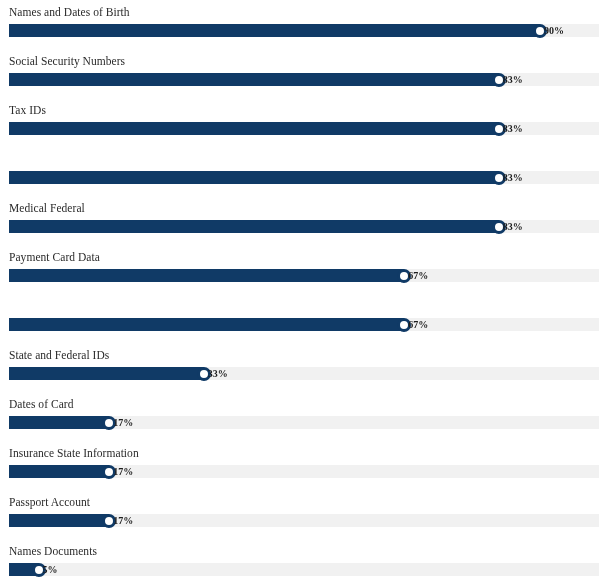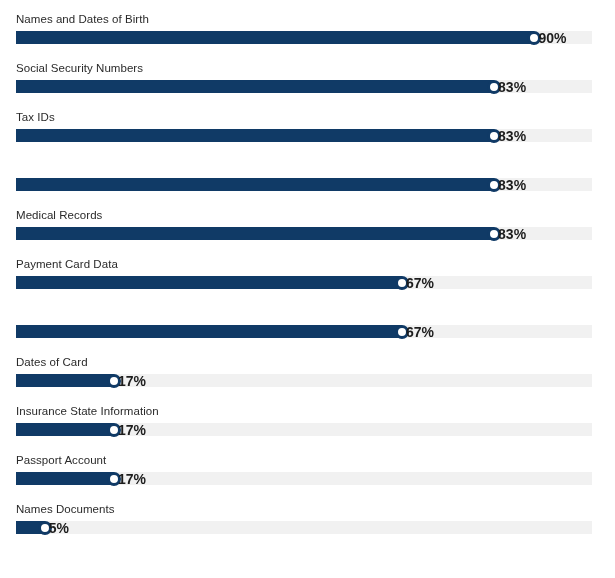--- a/index.html
+++ b/index.html
@@ -13,21 +13,22 @@
     height: 578px;
     font-family: "Liberation Sans", "DejaVu Sans", sans-serif;
     -webkit-font-smoothing: antialiased;
     overflow: hidden;
   }
   #chart {
     position: relative;
     width: 615px;
     height: 455px;
     box-sizing: border-box;
-    padding: 8px;
+    padding: 1px;
+    font-family: Liberation Serif, serif;
   }
   .row {
     position: relative;
     height: 49px;
     padding: 0 8px;
     box-sizing: border-box;
   }
   .row-label {
     position: absolute;
     left: 8px;
@@ -71,21 +72,21 @@
     border-radius: 50%;
     background: #ffffff;
     border: 3px solid #103a66;
     box-sizing: border-box;
   }
   .value {
     position: absolute;
     top: 50%;
     margin-top: -6px;
     margin-left: 4px;
-    font-size: 14px;
+    font-size: 10px;
     line-height: 12px;
     font-weight: bold;
     color: #1d1d1d;
     white-space: nowrap;
   }
 </style>
 </head>
 <body>
 
 <div id="chart">
@@ -118,21 +119,21 @@
     </div>
     <div class="row">
       <div class="track-wrap">
         <div class="track"></div>
         <div class="fill" style="width: 83%;"></div>
         <div class="knob" style="left: 83%;"></div>
         <div class="value" style="left: 83%;">83%</div>
       </div>
     </div>
     <div class="row">
-      <div class="row-label">Medical Records</div>
+      <div class="row-label">Medical Federal</div>
       <div class="track-wrap">
         <div class="track"></div>
         <div class="fill" style="width: 83%;"></div>
         <div class="knob" style="left: 83%;"></div>
         <div class="value" style="left: 83%;">83%</div>
       </div>
     </div>
     <div class="row">
       <div class="row-label">Payment Card Data</div>
       <div class="track-wrap">
@@ -144,20 +145,29 @@
     </div>
     <div class="row">
       <div class="track-wrap">
         <div class="track"></div>
         <div class="fill" style="width: 67%;"></div>
         <div class="knob" style="left: 67%;"></div>
         <div class="value" style="left: 67%;">67%</div>
       </div>
     </div>
     <div class="row">
+      <div class="row-label">State and Federal IDs</div>
+      <div class="track-wrap">
+        <div class="track"></div>
+        <div class="fill" style="width: 33%;"></div>
+        <div class="knob" style="left: 33%;"></div>
+        <div class="value" style="left: 33%;">33%</div>
+      </div>
+    </div>
+    <div class="row">
       <div class="row-label">Dates of Card</div>
       <div class="track-wrap">
         <div class="track"></div>
         <div class="fill" style="width: 17%;"></div>
         <div class="knob" style="left: 17%;"></div>
         <div class="value" style="left: 17%;">17%</div>
       </div>
     </div>
     <div class="row">
       <div class="row-label">Insurance State Information</div>

